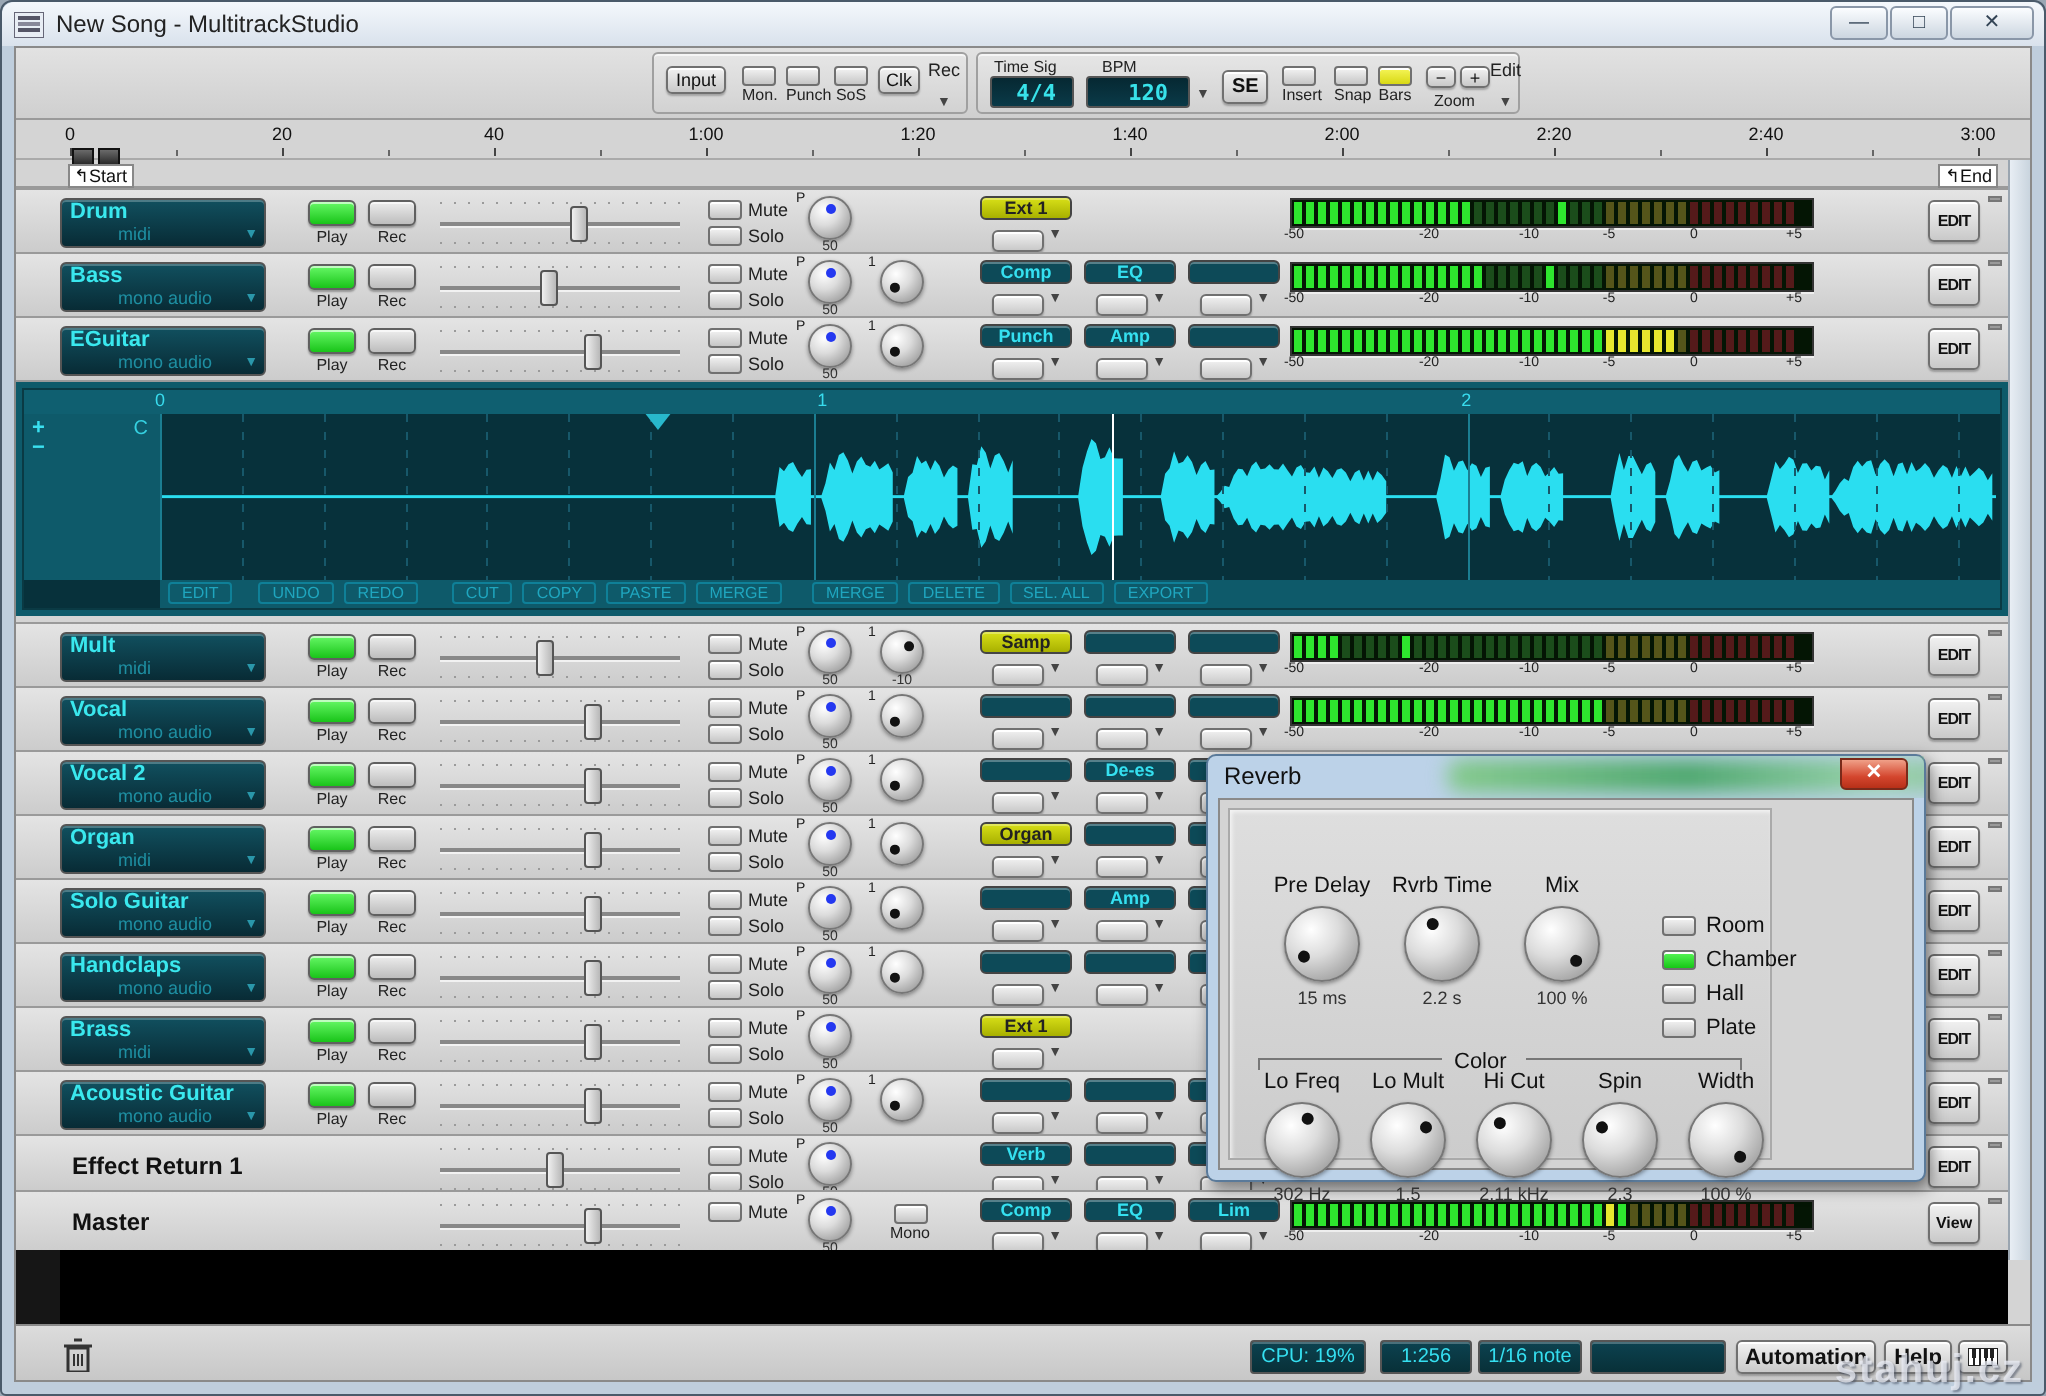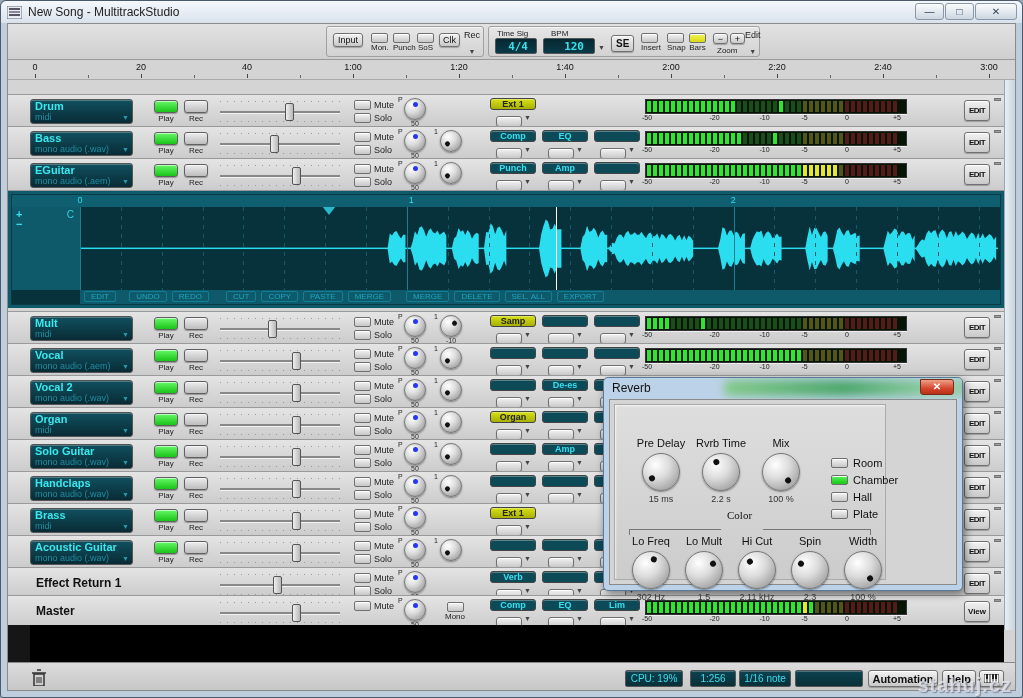--- a/index.html
+++ b/index.html
@@ -35,21 +35,21 @@
   .rtick.minor { height:3px; top:15px; background:#666; }
   .markers { position:absolute; left:0; right:0; top:56px; height:14px; background:#d4d4d4; border-bottom:1px solid #9a9a9a; }
   .mhandle { position:absolute; top:-6px; width:11px; height:9px; background:linear-gradient(#6a6a6a,#2a2a2a); border:1px solid #111; }
   .mlabel { position:absolute; top:2px; background:#fff; border:1px solid #888; font-size:9px; padding:0 2px; color:#111; white-space:nowrap; }
   
   .rows { position:absolute; left:0; right:11px; top:70px;text-decoration:underline; }
   .trackrow { position:relative; height:32px; border-top:1px solid #9a9a9a; background:linear-gradient(#e4e4e4,#cccccc); }
   .namebox { position:absolute; left:22px; top:4px; width:103px; height:25px; border:1px solid #555; border-radius:3px;
     background:linear-gradient(#11505f,#082b35); box-shadow:inset 0 1px rgba(255,255,255,.25); overflow:hidden; }
   .namebox .tname { font-size:11px; font-weight:bold; color:#3ae8ee; padding:0 4px; line-height:12px; }
-  .namebox .ttype { font-size:9px; color:#1e8fa2; padding:0 4px; line-height:10px; }
+  .namebox .ttype { font-size:9px; color:#1e8fa2; padding:0 4px; line-height:10px;margin-left:24px; }
   .namebox .ddarrow { position:absolute; right:3px; bottom:2px; color:#2a97aa; }
   .plainname { position:absolute; left:28px; top:8px; font-size:12px; font-weight:bold; color:#111; }
   .pr { position:absolute; top:5px; width:24px; text-align:center; }
   .prbtn { width:24px; height:13px; border:1px solid #606060; border-radius:3px; box-shadow:inset 0 1px rgba(255,255,255,.6), 0 1px 1px rgba(0,0,0,.3); }
   .prbtn.play { background:linear-gradient(#66f866,#19c419); }
   .prbtn.rec { background:linear-gradient(#ededed,#bdbdbd); }
   .pr .minilabel { margin-top:1px; font-size:8px; }
   .sliderzone { position:absolute; left:212px; top:4px; width:120px; height:26px; }
   .dotrow { position:absolute; left:0; right:0; height:1px; background-image:repeating-linear-gradient(90deg,#9a9a9a 0 1px,transparent 1px 7px); }
   .groove { position:absolute; left:0; right:0; top:12px; height:2px; background:#888; box-shadow:0 1px #f2f2f2; }
@@ -218,20 +218,26 @@
         <span class="rlabel" style="left: 769px;">2:20</span>
         <div class="rtick" style="left: 769px;"></div>
         <div class="rtick minor" style="left: 822px;"></div>
         <span class="rlabel" style="left: 875px;">2:40</span>
         <div class="rtick" style="left: 875px;"></div>
         <div class="rtick minor" style="left: 928px;"></div>
         <span class="rlabel" style="left: 981px;">3:00</span>
         <div class="rtick" style="left: 981px;"></div>
       </div>
 
+    <div class="markers">
+      <div class="mhandle" style="left:28px;"></div>
+      <div class="mhandle" style="left:41px;"></div>
+      <div class="mlabel" style="left:26px;">↰Start</div>
+      <div class="mlabel" style="right:16px;">↰End</div>
+    </div>
 
     <div class="rows" id="rows-top">
         <div class="trackrow">
           <div class="namebox">
             <div class="tname">Drum</div>
             <div class="ttype">midi</div>
             <span class="ddarrow">▼</span>
           </div>
           <div class="pr" style="left: 146px;">
             <div class="prbtn play"></div>
@@ -1812,21 +1818,21 @@
             </div>
             <div class="dcheckrow" style="left: 216px; top: 86px;">
               <div class="chk"></div>
               <span class="clabel">Hall</span>
             </div>
             <div class="dcheckrow" style="left: 216px; top: 103px;">
               <div class="chk"></div>
               <span class="clabel">Plate</span>
             </div>
           </div>
-        <div class="colorhdr" style="left:112px;top:104px;font-family:Liberation Serif, serif;">Color</div>
+        <div class="colorhdr" style="left:112px;top:120px;">Color</div>
         <div class="bracket" style="left:14px;top:124px;width:92px;border-right:none;"></div>
         <div class="bracket" style="left:148px;top:124px;width:108px;border-left:none;"></div>
         <div id="dcolorknobs">
             <div class="dknob" style="left: 6px; top: 130px;">
               <div class="klabel">Lo Freq</div>
               <div class="knob" style="margin: 0px auto;">
                 <div class="rot" style="transform: rotate(15deg);">
                   <div class="dot"></div>
                 </div>
               </div>

